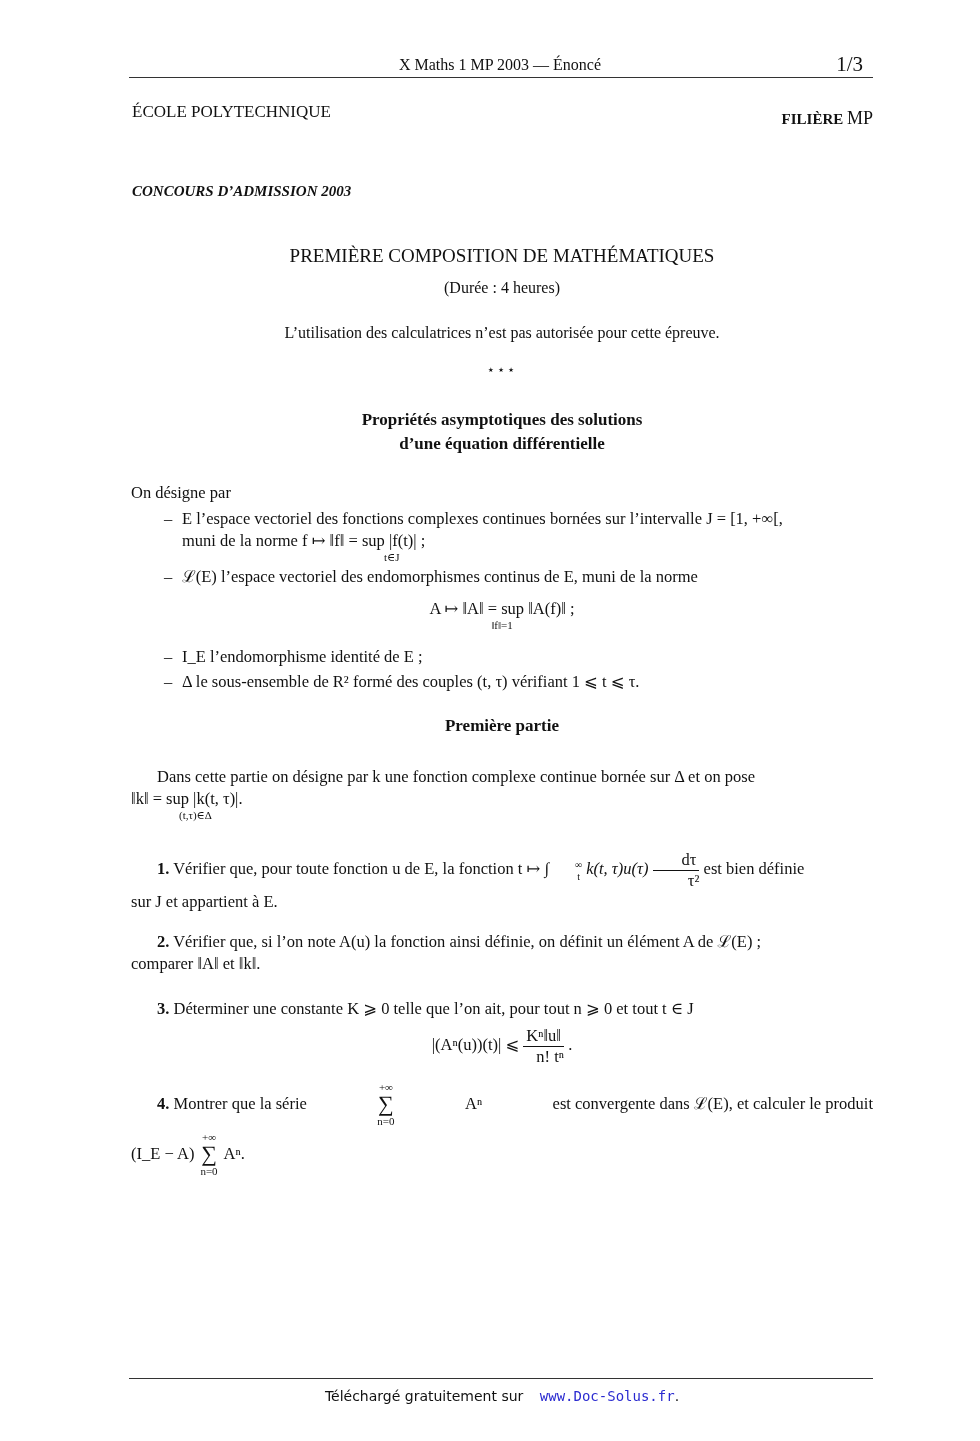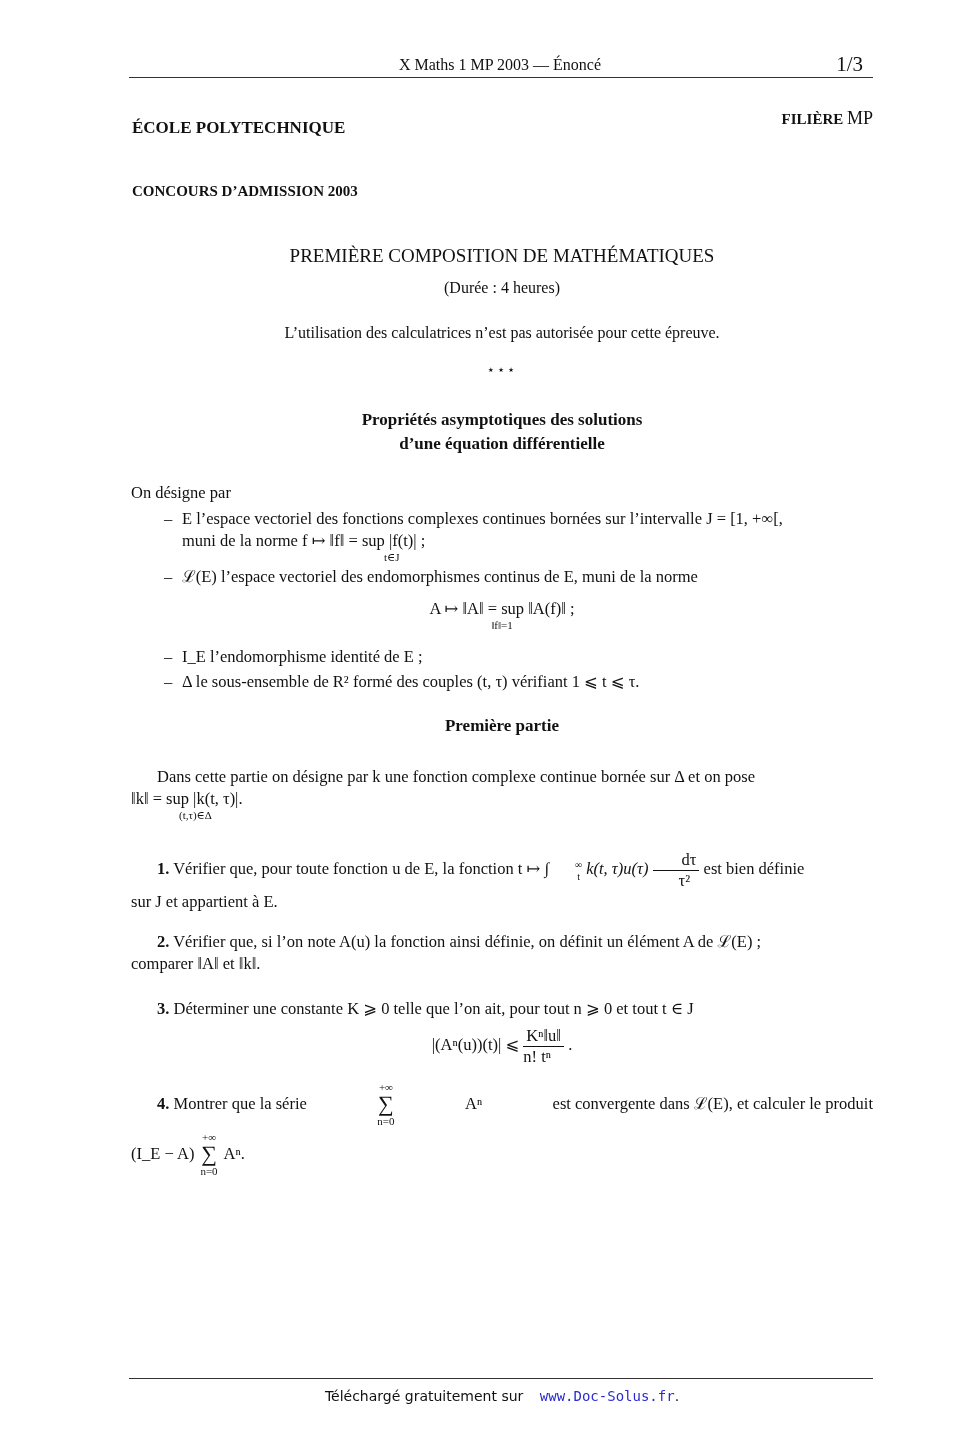--- a/index.html
+++ b/index.html
@@ -2,42 +2,42 @@
 <html><head>
 <meta charset="utf-8">
 <style>
   html, body { margin:0; padding:0; background:#ffffff; }
   body { width:980px; height:1441px; position:relative; overflow:hidden;
          font-family:"Liberation Serif", "DejaVu Serif", serif; color:#111; }
   .abs { position:absolute; }
   .hdr-title { left:0; width:1000px; top:56px; text-align:center; font-size:16px; }
   .hdr-page { right:117px; top:52px; font-size:21px; }
   .hdr-rule { left:129px; width:744px; top:77px; height:0; border-top:1.5px solid #333; }
-  .school { left:132px; top:118px; font-size:17px; font-weight:bold; }
+  .school { left:132px; top:102px; font-size:17px; font-weight:normal; }
   .filiere { right:107px; top:108px; font-size:15px; font-weight:bold; }
   .filiere .mp { font-size:18px; font-weight:normal; }
-  .concours { left:132px; top:183px; font-size:15px; font-weight:bold; }
+  .concours { left:132px; top:183px; font-size:15px; font-weight:bold;font-style:italic; }
   .compo { left:0; width:1004px; top:245px; text-align:center; font-size:19px; }
   .duree { left:0; width:1004px; top:279px; text-align:center; font-size:16px; }
   .calc { left:0; width:1004px; top:324px; text-align:center; font-size:16px; }
   .stars { left:0; width:1004px; top:362px; text-align:center; font-size:13px; letter-spacing:2px; }
   .subject { left:0; width:1004px; top:408px; text-align:center; font-size:17px; font-weight:bold; line-height:24px; }
   .body { font-size:16.5px; line-height:22px; }
   .intro { left:131px; top:482px; }
   .item { left:164px; }
   .item .dash { display:inline-block; width:18px; }
   .indent { padding-left:18px; }
   .center { left:0; width:1004px; text-align:center; }
   .sub { font-size:11px; display:block; text-align:center; line-height:11px; }
   .stack { display:inline-block; vertical-align:top; text-align:center; }
   .part { left:0; width:1004px; top:716px; text-align:center; font-size:17px; font-weight:bold; }
   .para { left:131px; width:742px; text-align:justify; }
   .q b { font-weight:bold; }
   i { font-style:italic; }
-  .frac { display:inline-block; vertical-align:middle; text-align:left; }
+  .frac { display:inline-block; vertical-align:middle; text-align:right; }
   .frac .num { display:block; border-bottom:1px solid #111; padding:0 3px; line-height:20px; }
   .frac .den { display:block; line-height:20px; }
   .sum { display:inline-block; vertical-align:middle; text-align:center; line-height:14px; }
   .sum .big { font-size:22px; display:block; line-height:20px; }
   .sum .lim { font-size:11px; display:block; }
   .footer-rule { left:129px; width:744px; top:1378px; border-top:1.2px solid #333; }
   .footer { left:0; width:1004px; top:1388px; text-align:center; font-family:"DejaVu Sans", sans-serif; font-size:14px; }
   .footer .link { font-family:"DejaVu Sans Mono", monospace; color:#2a2ad0; font-size:14px;margin-left:12px; }
 </style>
 </head>

